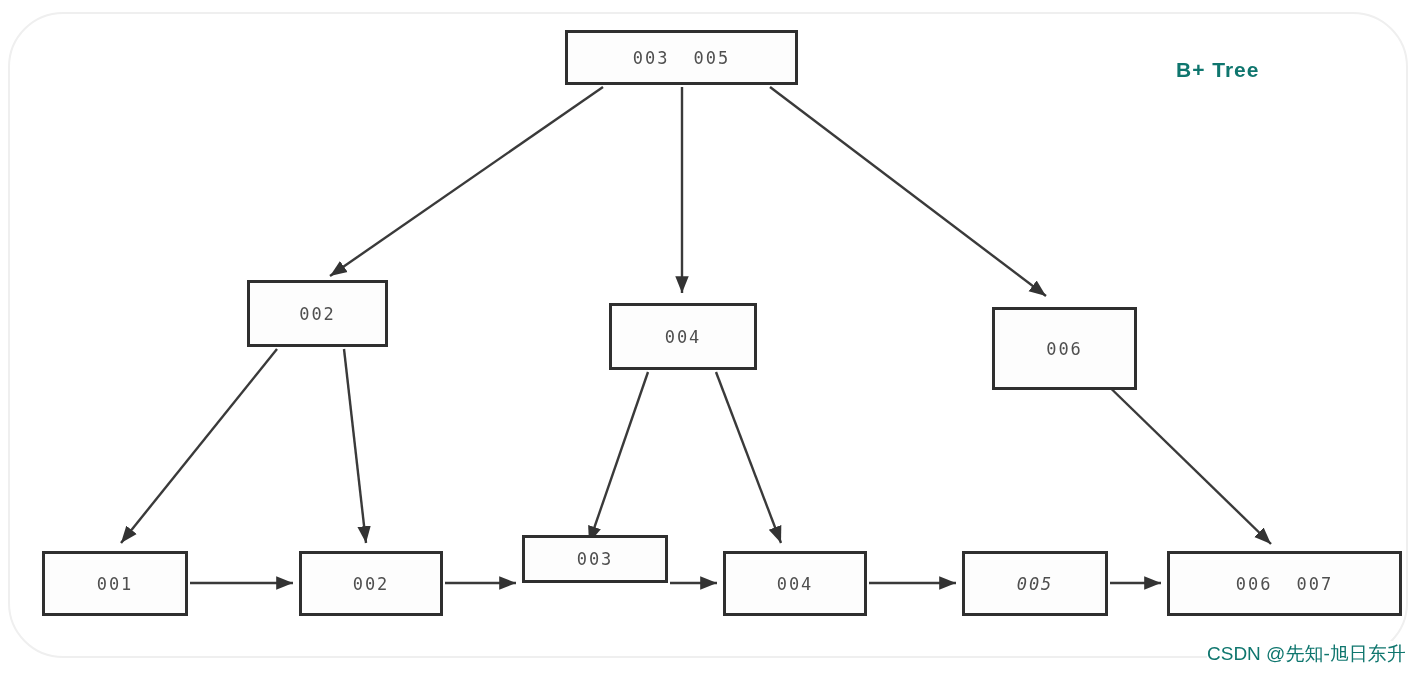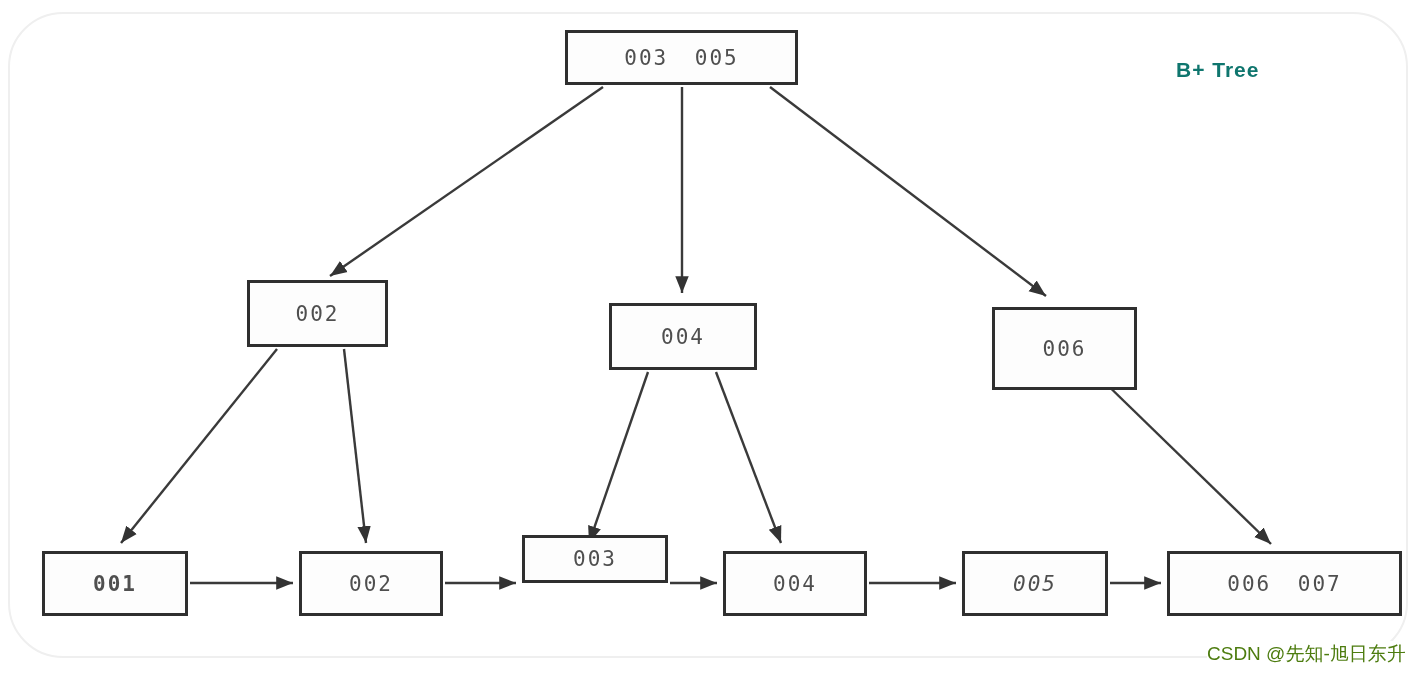--- a/index.html
+++ b/index.html
@@ -37,51 +37,51 @@
     pointer-events: none;
   }
   .node {
     position: absolute;
     box-sizing: border-box;
     border: 3px solid #2f2f2f;
     background: #fdfdfd;
     display: flex;
     align-items: center;
     justify-content: center;
-    font-size: 21px;
+    font-size: 17px;
     letter-spacing: 2px;
     word-spacing: 12px;
     color: #4f4f4f;
     font-family: "DejaVu Sans Mono", "Liberation Sans", monospace;
   }
   .node-root      { left: 565px;  top: 30px;  width: 233px; height: 55px; }
   .node-i002      { left: 247px;  top: 280px; width: 141px; height: 67px; }
   .node-i004      { left: 609px;  top: 303px; width: 148px; height: 67px; }
   .node-i006      { left: 992px;  top: 307px; width: 145px; height: 83px; }
-  .node-l001      { left: 42px;   top: 551px; width: 146px; height: 65px; font-weight: bold; }
+  .node-l001      { left: 42px;   top: 551px; width: 146px; height: 65px; }
   .node-l002      { left: 299px;  top: 551px; width: 144px; height: 65px; }
   .node-l003      { left: 522px;  top: 535px; width: 146px; height: 48px; text-align: center; }
   .node-l004      { left: 723px;  top: 551px; width: 144px; height: 65px; }
   .node-l005      { left: 962px;  top: 551px; width: 146px; height: 65px; font-style: italic; }
   .node-l006007   { left: 1167px; top: 551px; width: 235px; height: 65px; }
   .diagram-title {
     position: absolute;
     left: 1176px;
     top: 58px;
     font-size: 21px;
     font-weight: bold;
     letter-spacing: 1px;
     color: #0f766e;
   }
   .watermark {
     position: absolute;
     left: 1207px;
     top: 641px;
     font-size: 19px;
-    color: #4d7c0f;
+    color: #0f766e;
     white-space: nowrap;
     background: #ffffff;
   }
 </style>
 </head>
 <body>
 
 <div class="stage">
 
   <div class="card"></div>

